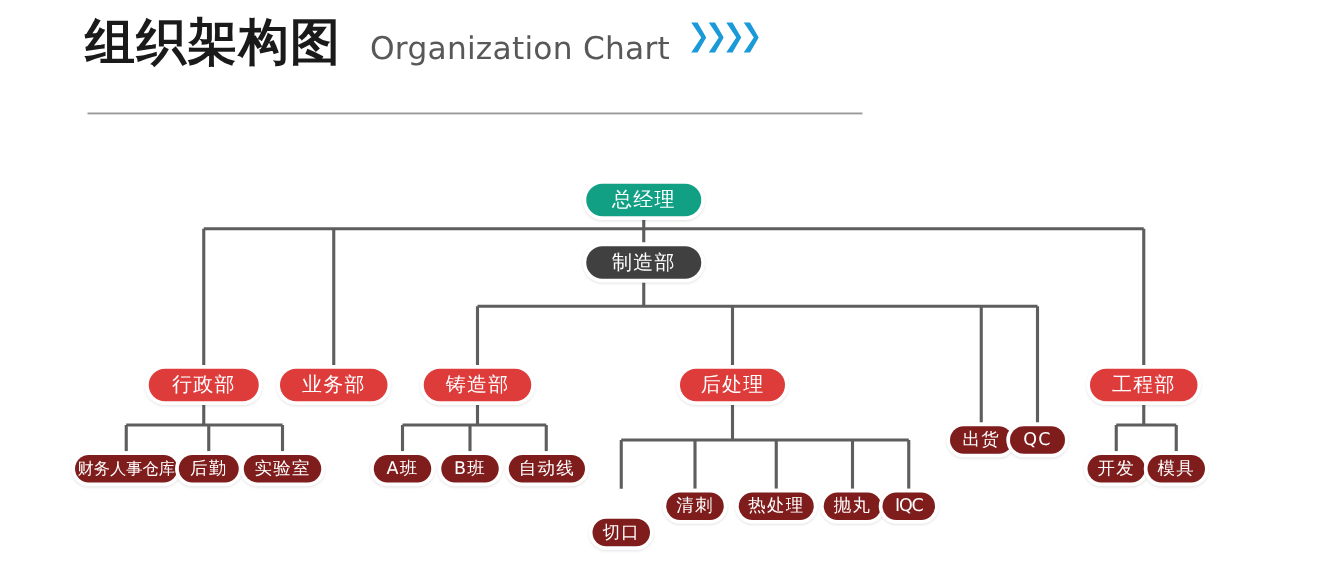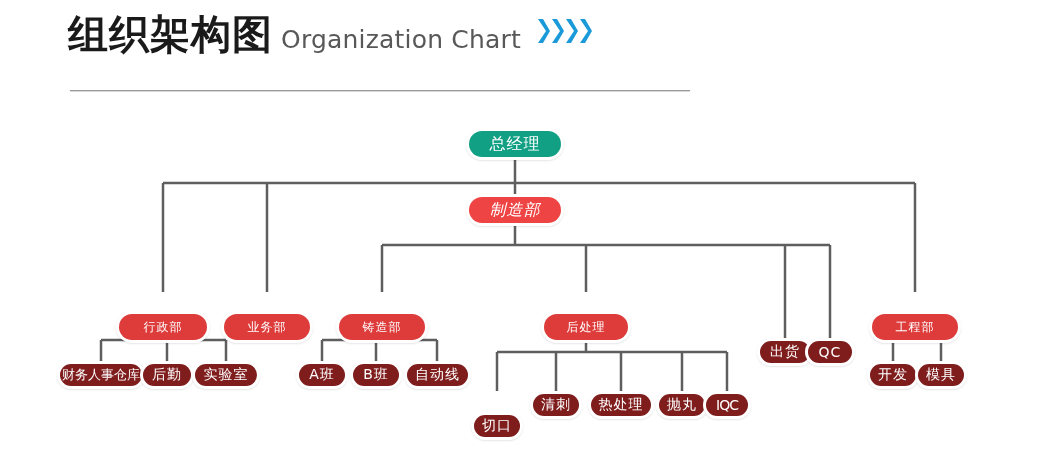--- a/index.html
+++ b/index.html
@@ -11,21 +11,21 @@
   }
   #page { position: relative; width: 1060px; height: 463px; }
 
   
   #header { position: absolute; left: 68px; top: 14px; display: flex; align-items: baseline; }
   #title-cn {
     font-size: 40px; font-weight: bold; color: #1a1a1a;
     letter-spacing: 1px; line-height: 1;
   }
   #title-en {
-    font-size: 25px; color: #585858; margin-left: 8px;
+    font-size: 25px; color: #585858; margin-left: 23px;
     letter-spacing: .2px; line-height: 1;
   }
   #chevrons { margin-left: 16px; display: flex; align-items: center; gap: 1px; position: relative; top: -4px; }
   .chev { width: 13px; height: 26px; }
   #divider {
     position: absolute; left: 70px; top: 90px; width: 620px; height: 2px;
     background: linear-gradient(to bottom, #9a9a9a 0%, #9a9a9a 50%, #d8d8d8 50%, #d8d8d8 100%);
   }
 
   
@@ -43,26 +43,26 @@
     padding: 3px;
     box-shadow: 0 1px 2px rgba(0,0,0,0.10);
   }
   .node > span {
     display: flex; align-items: center; justify-content: center;
     width: 100%; height: 100%;
     border-radius: 999px;
     letter-spacing: 1px;
   }
   .lvl-ceo  > span { background: #12a085; }
-  .lvl-mfg  > span { background: #ef4444; font-style: italic; }
+  .lvl-mfg  > span { background: #404040; }
   .lvl-dept > span { background: #de3b3b; }
   .lvl-leaf > span { background: #7f1d1d; }
 
   .lvl-ceo,  .lvl-mfg  { height: 32px; font-size: 16px; }
-  .lvl-dept { height: 32px; font-size: 12px; margin-top: 19px; }
+  .lvl-dept { height: 32px; font-size: 16px; }
   .lvl-leaf { height: 28px; font-size: 14px; }
 </style>
 </head>
 <body>
 
 <div id="page">
 
   <div id="header">
     <div id="title-cn">组织架构图</div>
     <div id="title-en">Organization Chart</div>
@@ -126,21 +126,21 @@
         <path d="M682,352 L682,391"></path>
         <path d="M727,352 L727,391"></path>
 
         <path d="M915,324 L915,340"></path>
         <path d="M893,340 L941,340"></path>
         <path d="M893,340 L893,361"></path>
         <path d="M941,340 L941,361"></path>
       </g>
     </svg>
 
-    <div class="node lvl-ceo" style="left:466px; top:128px; width:98px;">
+    <div class="node lvl-ceo" style="left:466px; top:144px; width:98px;">
       <span>总经理</span>
     </div>
 
     <div class="node lvl-mfg" style="left:466px; top:194px; width:98px;">
       <span>制造部</span>
     </div>
 
     <div class="node lvl-dept" style="left:116px; top:292px; width:94px;">
       <span>行政部</span>
     </div>

